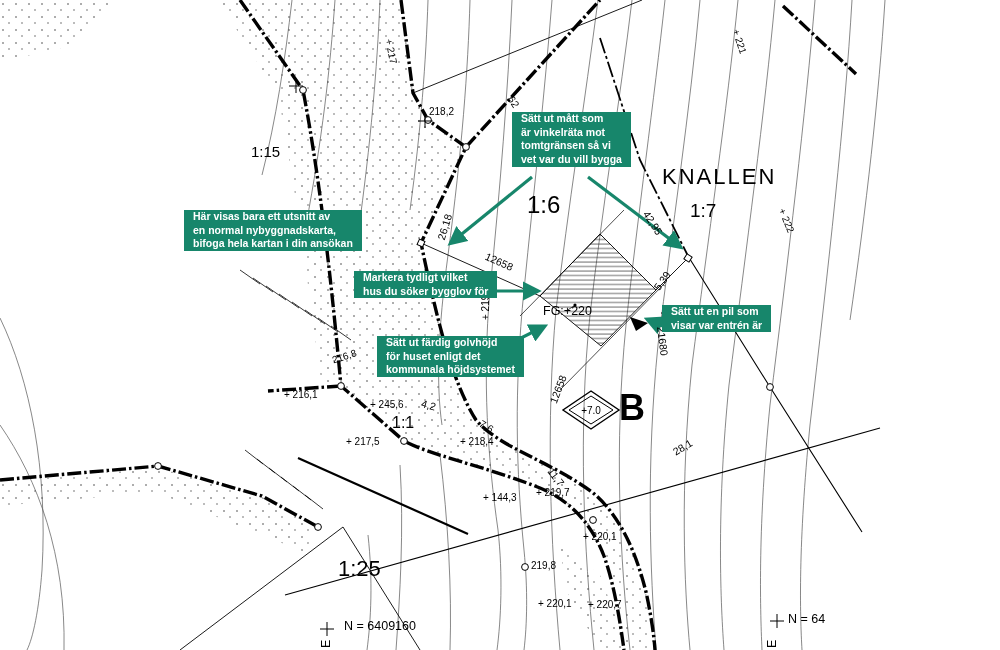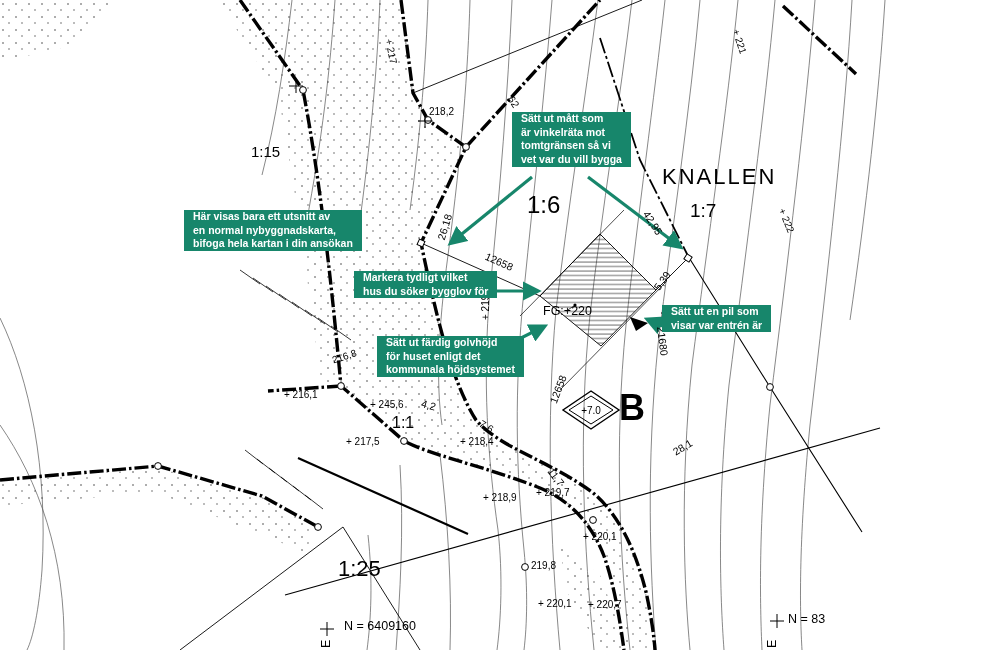--- a/index.html
+++ b/index.html
@@ -157,35 +157,35 @@
 <span class="lbl" style="left:251px;top:144px;font-size:15px;">1:15</span>
 <span class="lbl" style="left:527px;top:193px;font-size:24px;">1:6</span>
 <span class="lbl" style="left:662px;top:166px;font-size:22px;letter-spacing:2px;">KNALLEN</span>
 <span class="lbl" style="left:690px;top:201px;font-size:19px;">1:7</span>
 <span class="lbl" style="left:392px;top:415px;font-size:16px;">1:1</span>
 <span class="lbl" style="left:338px;top:558px;font-size:22px;">1:25</span>
 <span class="lbl" style="left:619px;top:390px;font-size:36px;font-weight:bold;">B</span>
 <span class="lbl coord" style="left:511px;top:305px;margin-left:32px;">FG:+220</span>
 <span class="lbl coord" style="left:682px;top:305px;">N = 3472000</span>
 <span class="lbl coord" style="left:344px;top:620px;">N = 6409160</span>
-<span class="lbl coord" style="left:788px;top:613px;">N = 83</span>
+<span class="lbl coord" style="left:788px;top:613px;">N = 64</span>
 <span class="lbl coord" style="left:320px;top:648px;transform:rotate(-90deg);">E</span>
 <span class="lbl coord" style="left:766px;top:648px;transform:rotate(-90deg);">E</span>
 
 <span class="lbl elev" style="left:393px;top:38px;transform:rotate(78deg);">+ 217</span>
 <span class="lbl elev" style="left:740px;top:28px;transform:rotate(72deg);">+ 221</span>
 <span class="lbl elev" style="left:786px;top:207px;transform:rotate(68deg);">+ 222</span>
 <span class="lbl elev" style="left:429px;top:107px;">218,2</span>
 <span class="lbl elev" style="left:331px;top:356px;transform:rotate(-18deg);">216,8</span>
 <span class="lbl elev" style="left:284px;top:390px;text-align:center;">+ 216,1</span>
 <span class="lbl elev" style="left:370px;top:400px;">+ 245,6</span>
 <span class="lbl elev" style="left:481px;top:320px;transform:rotate(-90deg);">+ 219</span>
 <span class="lbl elev" style="left:310px;top:437px;margin-left:36px;">+ 217,5</span>
 <span class="lbl elev" style="left:460px;top:437px;">+ 218,4</span>
-<span class="lbl elev" style="left:483px;top:493px;">+ 218,9</span>
+<span class="lbl elev" style="left:483px;top:493px;">+ 144,3</span>
 <span class="lbl elev" style="left:536px;top:488px;">+ 219,7</span>
 <span class="lbl elev" style="left:531px;top:561px;">219,8</span>
 <span class="lbl elev" style="left:583px;top:532px;">+ 220,1</span>
 <span class="lbl elev" style="left:538px;top:599px;">+ 220,1</span>
 <span class="lbl elev" style="left:588px;top:600px;">+ 220,7</span>
 
 <span class="lbl meas" style="left:436px;top:238px;transform:rotate(-73deg);">26,18</span>
 <span class="lbl meas" style="left:488px;top:251px;transform:rotate(24deg);">12658</span>
 <span class="lbl meas" style="left:548px;top:401px;transform:rotate(-69deg);">12658</span>
 <span class="lbl meas" style="left:650px;top:209px;transform:rotate(57deg);">42,95</span>

